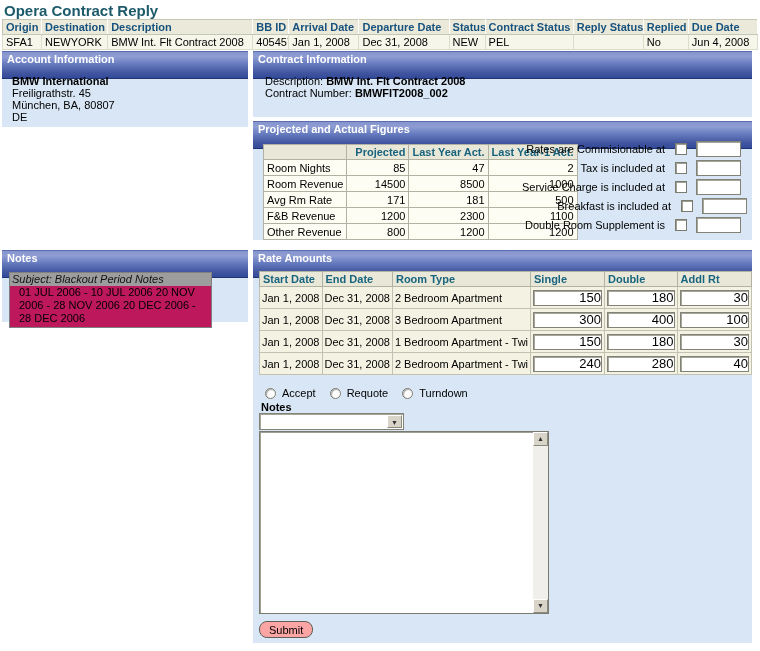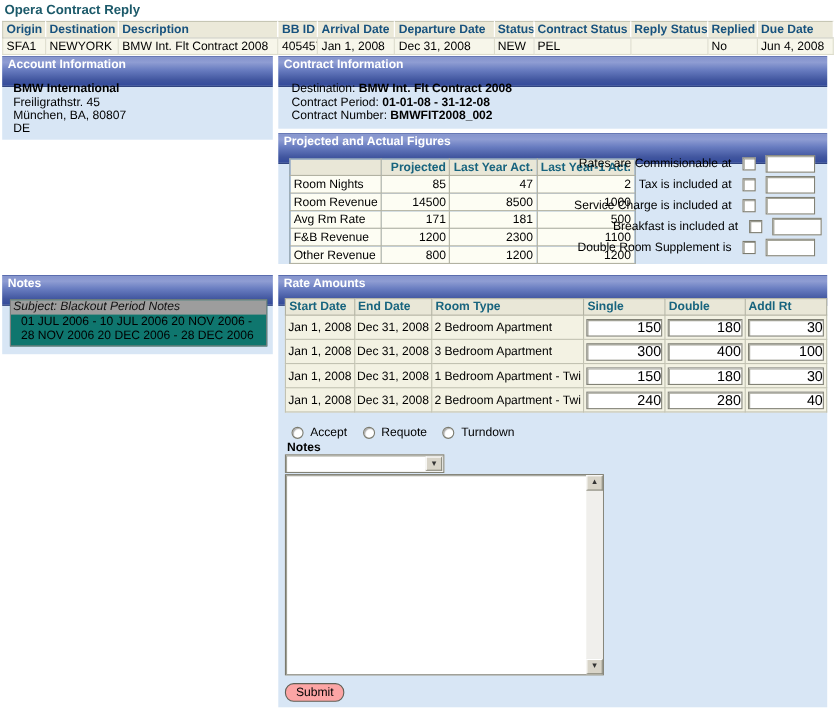--- a/index.html
+++ b/index.html
@@ -1,20 +1,20 @@
 <!DOCTYPE html>
 <html><head>
 <meta charset="utf-8">
 <style>
   * { margin:0; padding:0; box-sizing:border-box; }
   html,body { width:760px; height:651px; background:#ffffff;
     font-family:"Liberation Sans", sans-serif; font-size:11px; color:#000; }
   #stage { position:relative; width:760px; height:651px; overflow:hidden; background:#fff; }
 
-  .page-title { position:absolute; left:4px; top:2px; font-size:12px; font-weight:bold; color:#1c5a6a; }
+  .page-title { position:absolute; left:4px; top:2px; font-size:15px; font-weight:bold; color:#1c5a6a; }
 
   
   .sumtab { position:absolute; left:2px; top:19px; width:756px; border-collapse:collapse;
     table-layout:fixed; font-size:11px; border:1px solid #aeae9e; }
   .sumtab th { background:#ebe9d9; color:#17527e; font-weight:bold; text-align:left;
     padding:1px 3px; border:1px solid #c6c6b4; border-right:1px solid #ffffff; height:14px;
     overflow:hidden; white-space:nowrap; }
   .sumtab td { background:#f7f6ea; padding:1px 3px; border:1px solid #dddccb; height:14px;
     overflow:hidden; white-space:nowrap; }
 
@@ -45,21 +45,21 @@
   
   .opt-row { position:absolute; left:242px; width:252px; height:17px; display:flex; align-items:center; }
   .opt-label { width:170px; text-align:right; white-space:nowrap; }
   .cb { width:12px; height:12px; background:#fff; border:1px solid #7b7b6f;
     box-shadow:inset 1px 1px 0 #9f9f95; margin-left:10px; flex:0 0 auto; }
   .tin { font-family:"Liberation Sans",sans-serif; font-size:13px; background:#fff;
     border:1px solid #828276; box-shadow:inset 1px 1px 0 #a5a599; height:16px; }
   .opt-in { width:45px; margin-left:9px; }
 
   
-  .note-box { position:absolute; left:7px; top:22px; width:234px; background:#0f766e;
+  .note-box { position:absolute; left:7px; top:22px; width:203px; background:#be185d;
     border:1px solid #808080; }
   .note-subj { background:#9d9d9d; color:#111; font-style:italic; padding:0 2px; height:13px;
     line-height:12px; white-space:nowrap; overflow:hidden; }
   .note-body { padding:0 2px 2px 9px; line-height:13px; }
 
   
   .rtab { position:absolute; left:6px; top:21px; border-collapse:collapse; font-size:11px;
     border:1px solid #9a9a8c; background:#f3f2e3; table-layout:fixed; }
   .rtab th { background:#e9e7d7; color:#18647e; font-weight:bold; text-align:left;
     padding:0 3px; border:1px solid #b2b2a2; height:15px; white-space:nowrap; overflow:hidden; }
@@ -149,26 +149,22 @@
       <div>Freiligrathstr. 45</div>
       <div>München, BA, 80807</div>
       <div>DE</div>
     </div>
   </div>
 
   <div class="panel" style="left:253px; top:51px; width:499px; height:66px;">
     <div class="sec-hdr">Contract Information</div>
     <div style="position:absolute; left:12px; top:24px;">
       <div class="ci-line">
-        <span>Destination:</span>
+        <span>Description:</span>
         <b>BMW Int. Flt Contract 2008</b>
-      </div>
-      <div class="ci-line">
-        <span>Contract Period:</span>
-        <b>01-01-08 - 31-12-08</b>
       </div>
       <div class="ci-line">
         <span>Contract Number:</span>
         <b>BMWFIT2008_002</b>
       </div>
     </div>
   </div>
 
   <div class="panel" style="left:253px; top:121px; width:499px; height:119px;">
     <div class="sec-hdr">Projected and Actual Figures</div>

